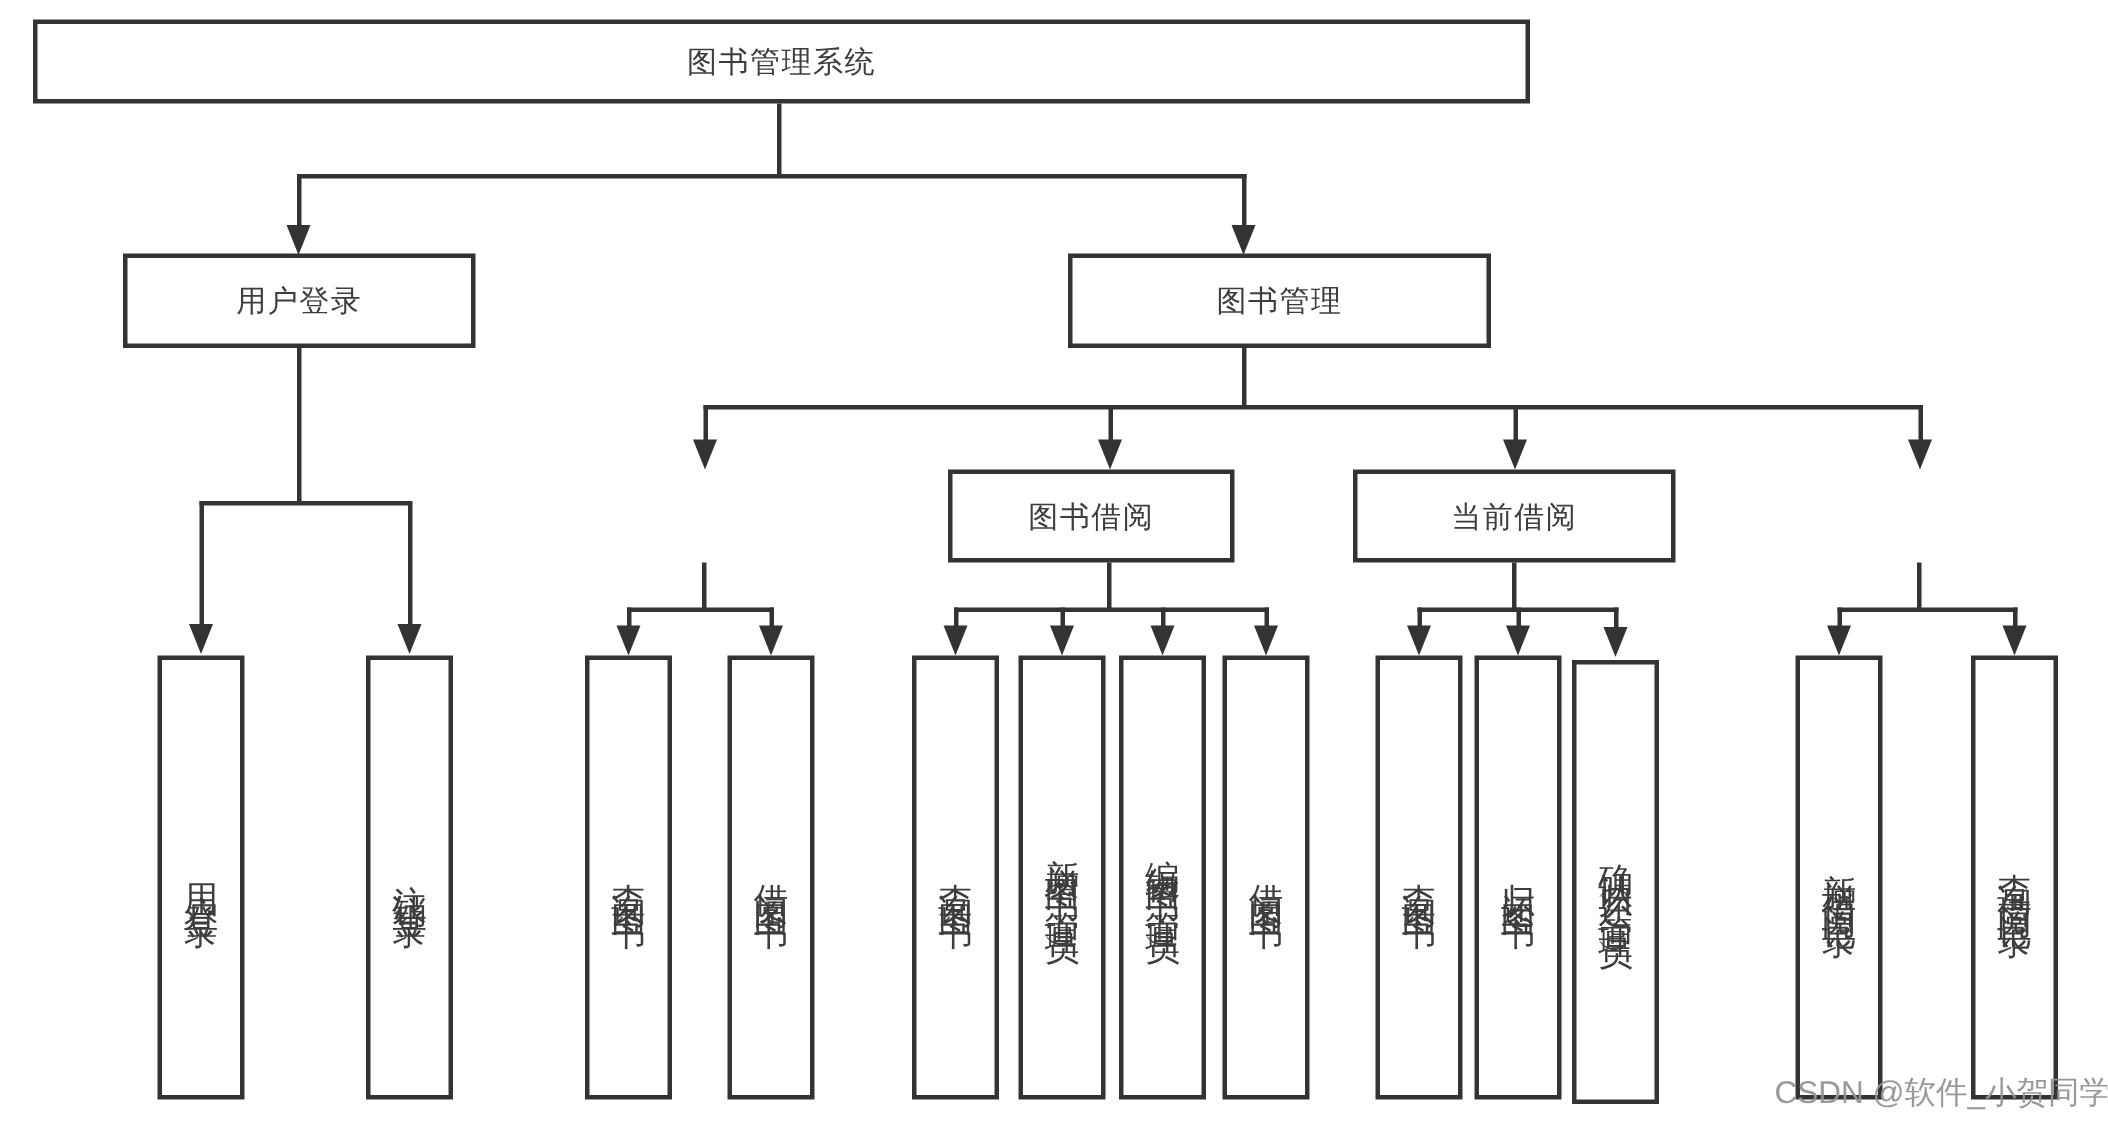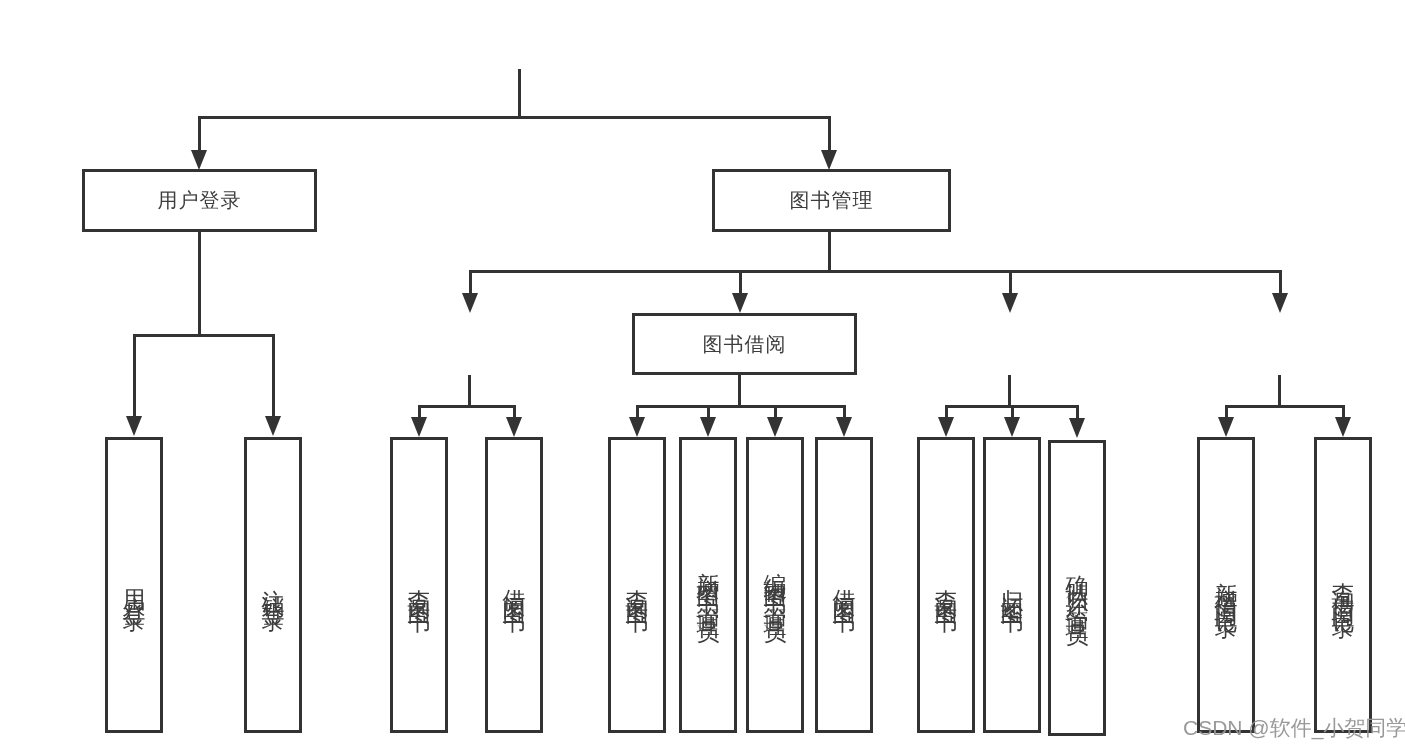--- a/index.html
+++ b/index.html
@@ -27,28 +27,30 @@
   .watermark{
     position:absolute;left:1183px;top:714px;z-index:10;
     font-size:21px;color:rgba(148,148,148,0.95);white-space:nowrap;
   }
 </style>
 </head>
 <body>
 
 <div class="canvas">
 
+  <div class="box h" style="left:22px;top:13px;width:998px;height:56px;">图书管理系统</div>
 
   <div class="box h" style="left:82px;top:169px;width:235px;height:63px;">用户登录</div>
 
-  <div class="box h" style="left:712px;top:169px;width:239px;height:63px;">图书管理</div>
+  <div class="box h" style="left:712px;top:169px;width:282px;height:63px;">图书管理</div>
 
 
-  <div class="box h" style="left:632px;top:313px;width:225px;height:62px;">图书借阅</div>
+  <div class="box h" style="left:632px;top:313px;width:191px;height:62px;">图书借阅</div>
 
+  <div class="box h" style="left:902px;top:313px;width:215px;height:62px;">当前借阅</div>
 
 
   <div class="box leaf" style="left:105px;top:437px;width:58px;height:296px;">
     <span class="v-text">用户登录</span>
   </div>
   <div class="box leaf" style="left:244px;top:437px;width:58px;height:296px;">
     <span class="v-text">注销登录</span>
   </div>
 
   <div class="box leaf" style="left:390px;top:437px;width:58px;height:296px;">

